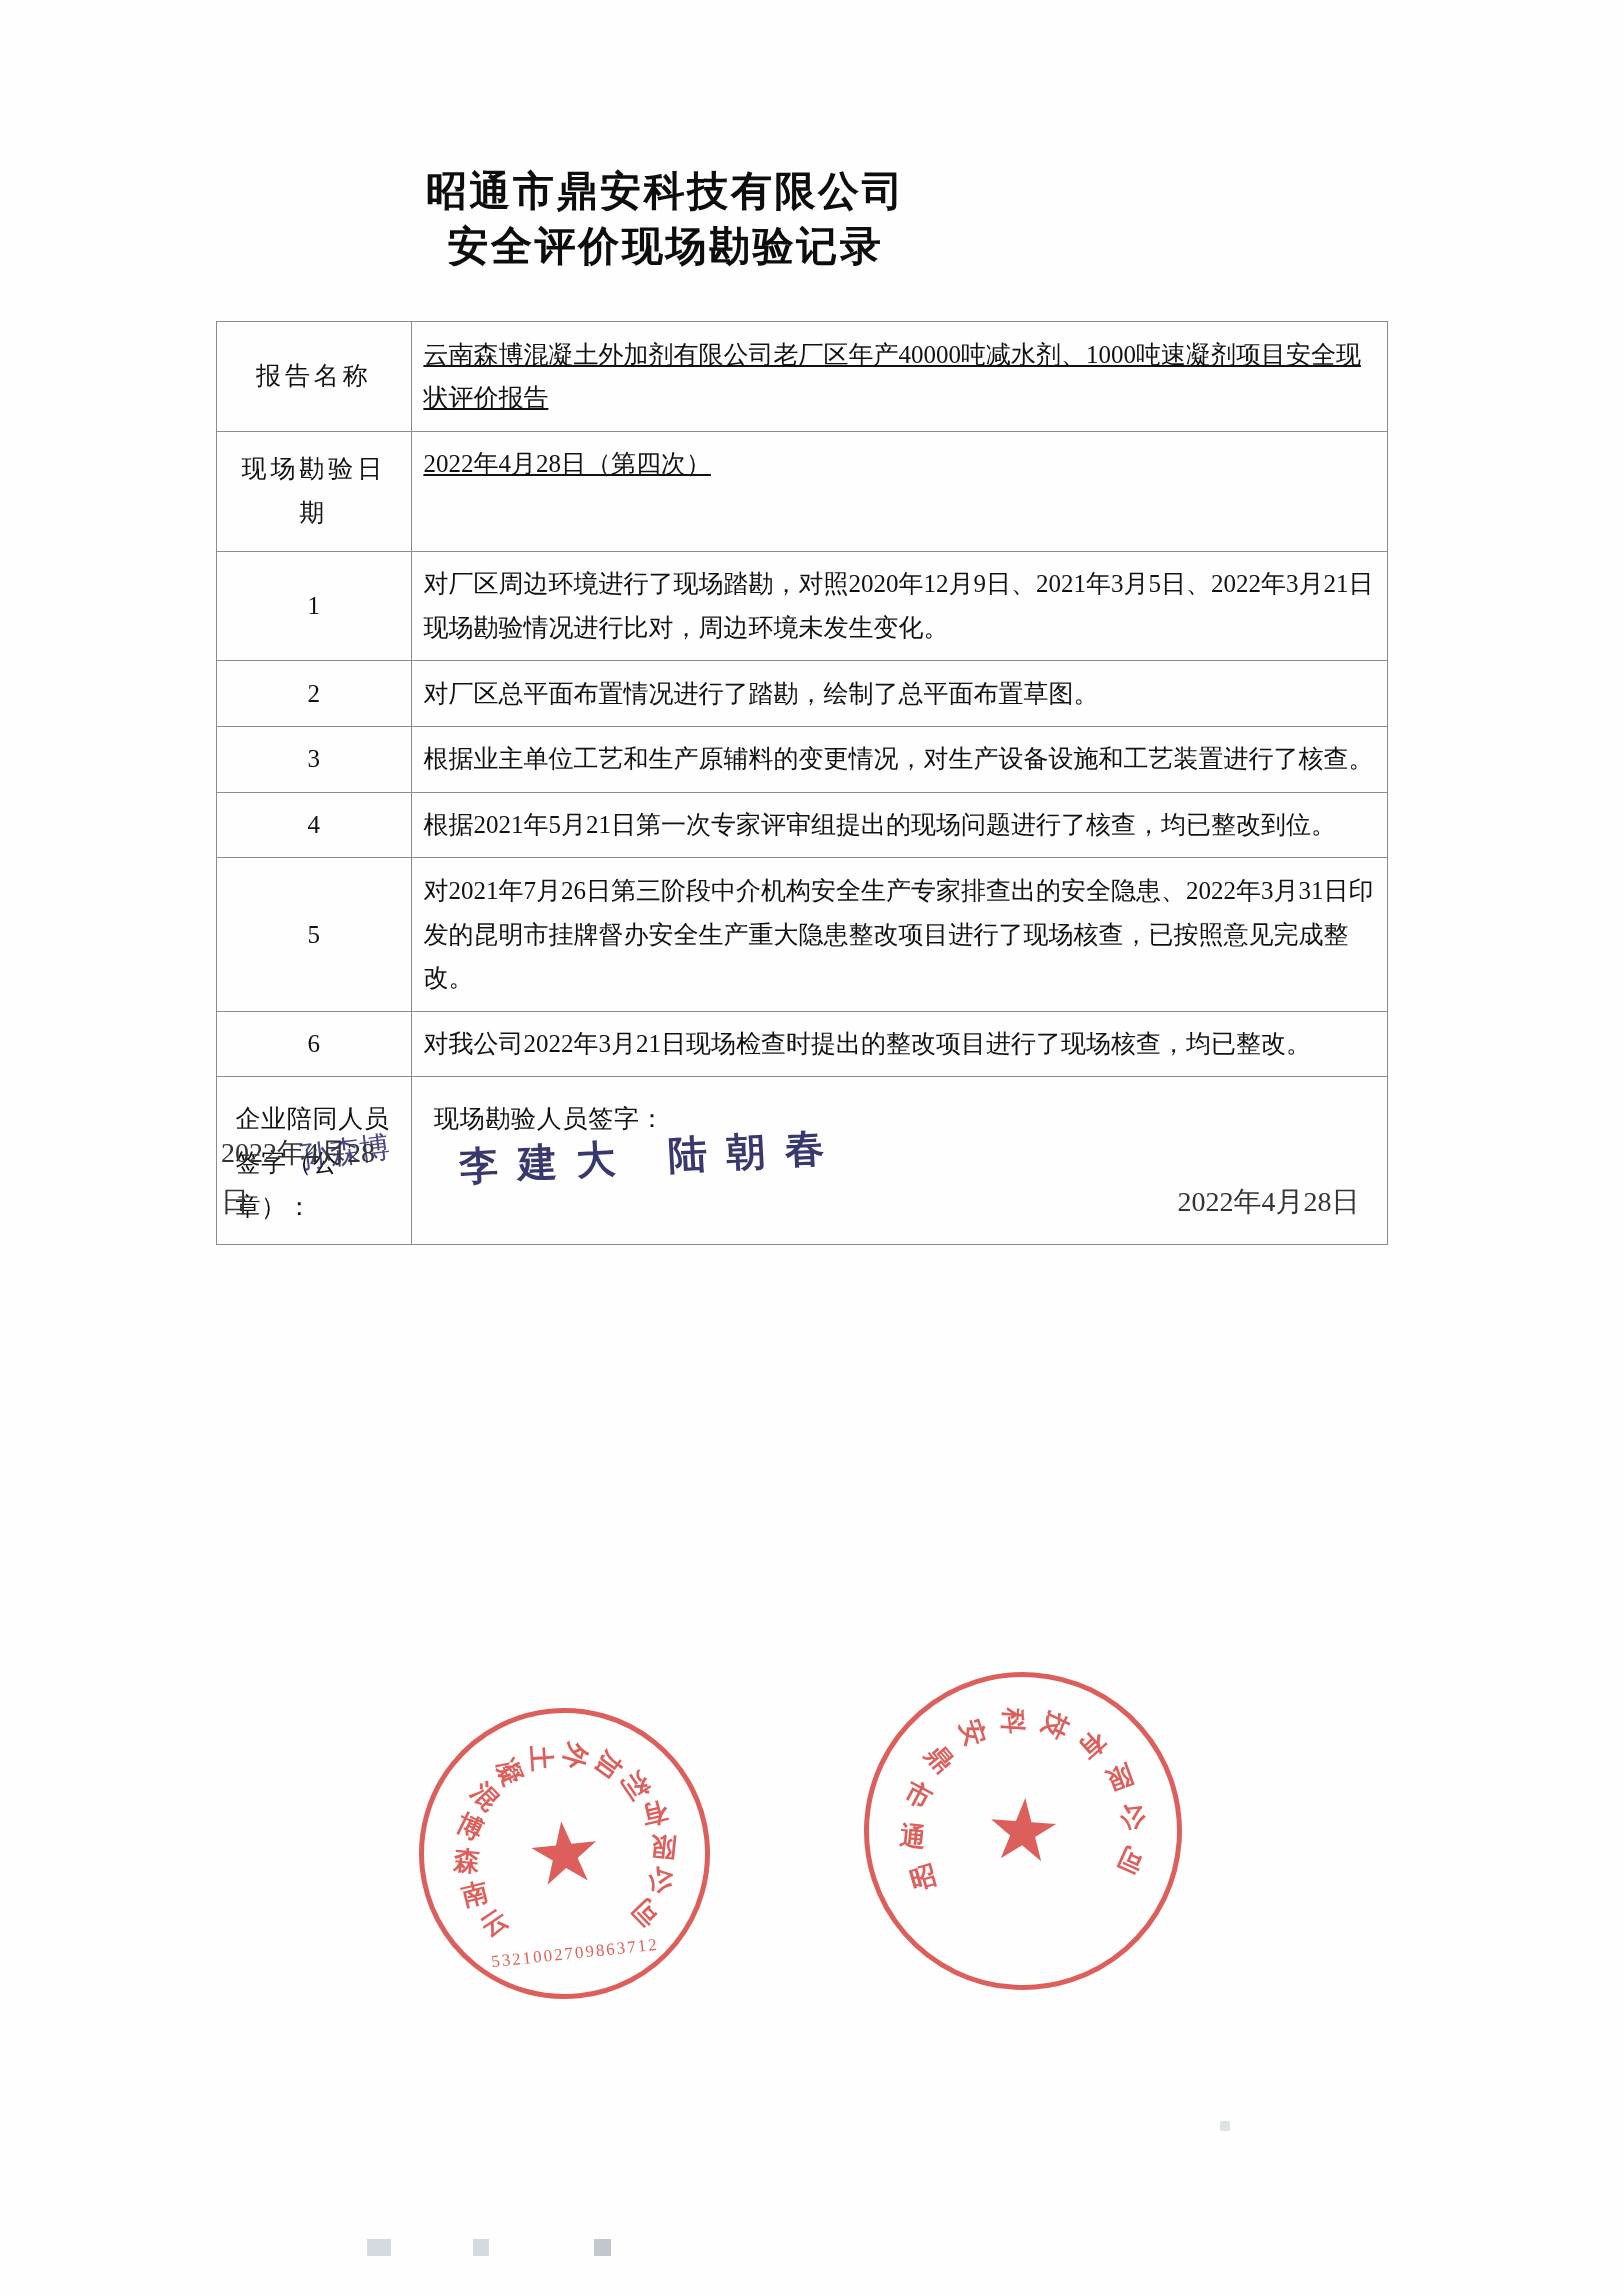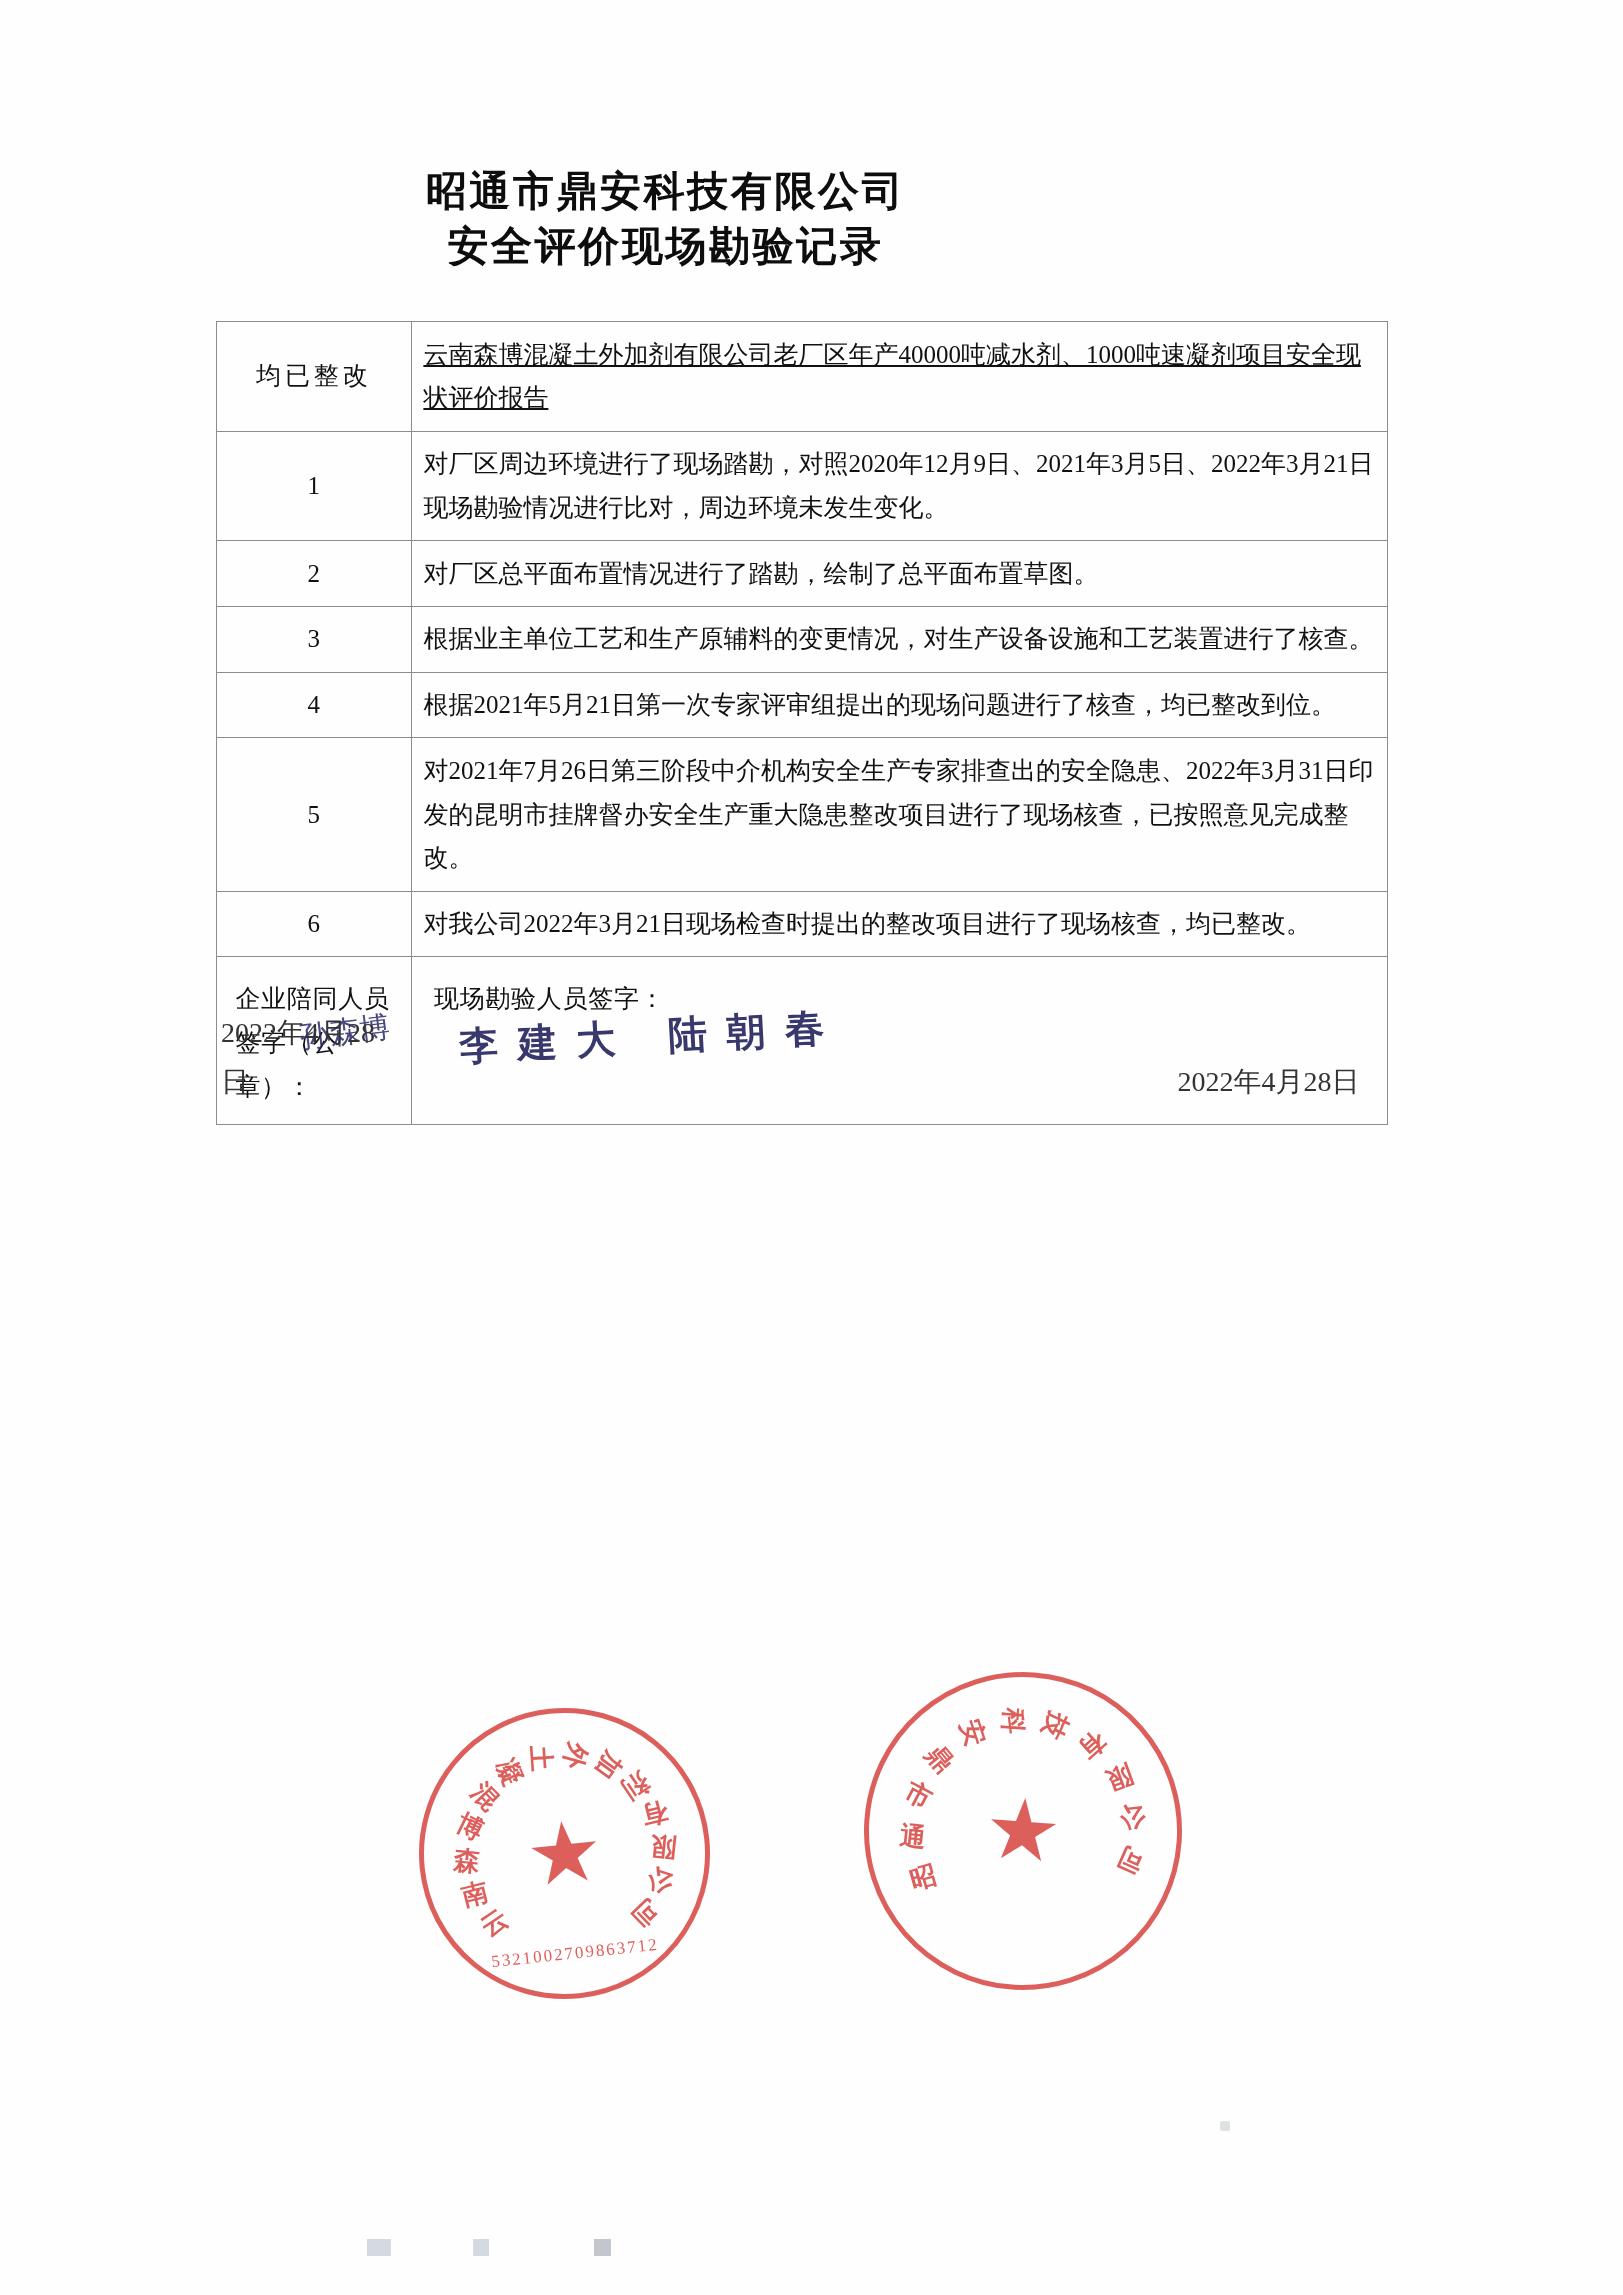--- a/index.html
+++ b/index.html
@@ -206,22 +206,26 @@
 <div class="page">
 
   <div class="title-block">
     <div class="title-line">昭通市鼎安科技有限公司</div>
     <div class="title-line">安全评价现场勘验记录</div>
   </div>
 
   <table class="record">
     <tbody>
       <tr>
-        <td class="label-cell">均已整改</td>
+        <td class="label-cell">报告名称</td>
         <td class="value-cell">云南森博混凝土外加剂有限公司老厂区年产40000吨减水剂、1000吨速凝剂项目安全现状评价报告</td>
+      </tr>
+      <tr>
+        <td class="label-cell">现场勘验日期</td>
+        <td class="value-cell" style="height:98px; vertical-align:top;">2022年4月28日（第四次）</td>
       </tr>
 
       <tr>
         <td class="num-cell">1</td>
         <td class="item-cell">对厂区周边环境进行了现场踏勘，对照2020年12月9日、2021年3月5日、2022年3月21日现场勘验情况进行比对，周边环境未发生变化。</td>
       </tr>
       <tr>
         <td class="num-cell">2</td>
         <td class="item-cell">对厂区总平面布置情况进行了踏勘，绘制了总平面布置草图。</td>
       </tr>

